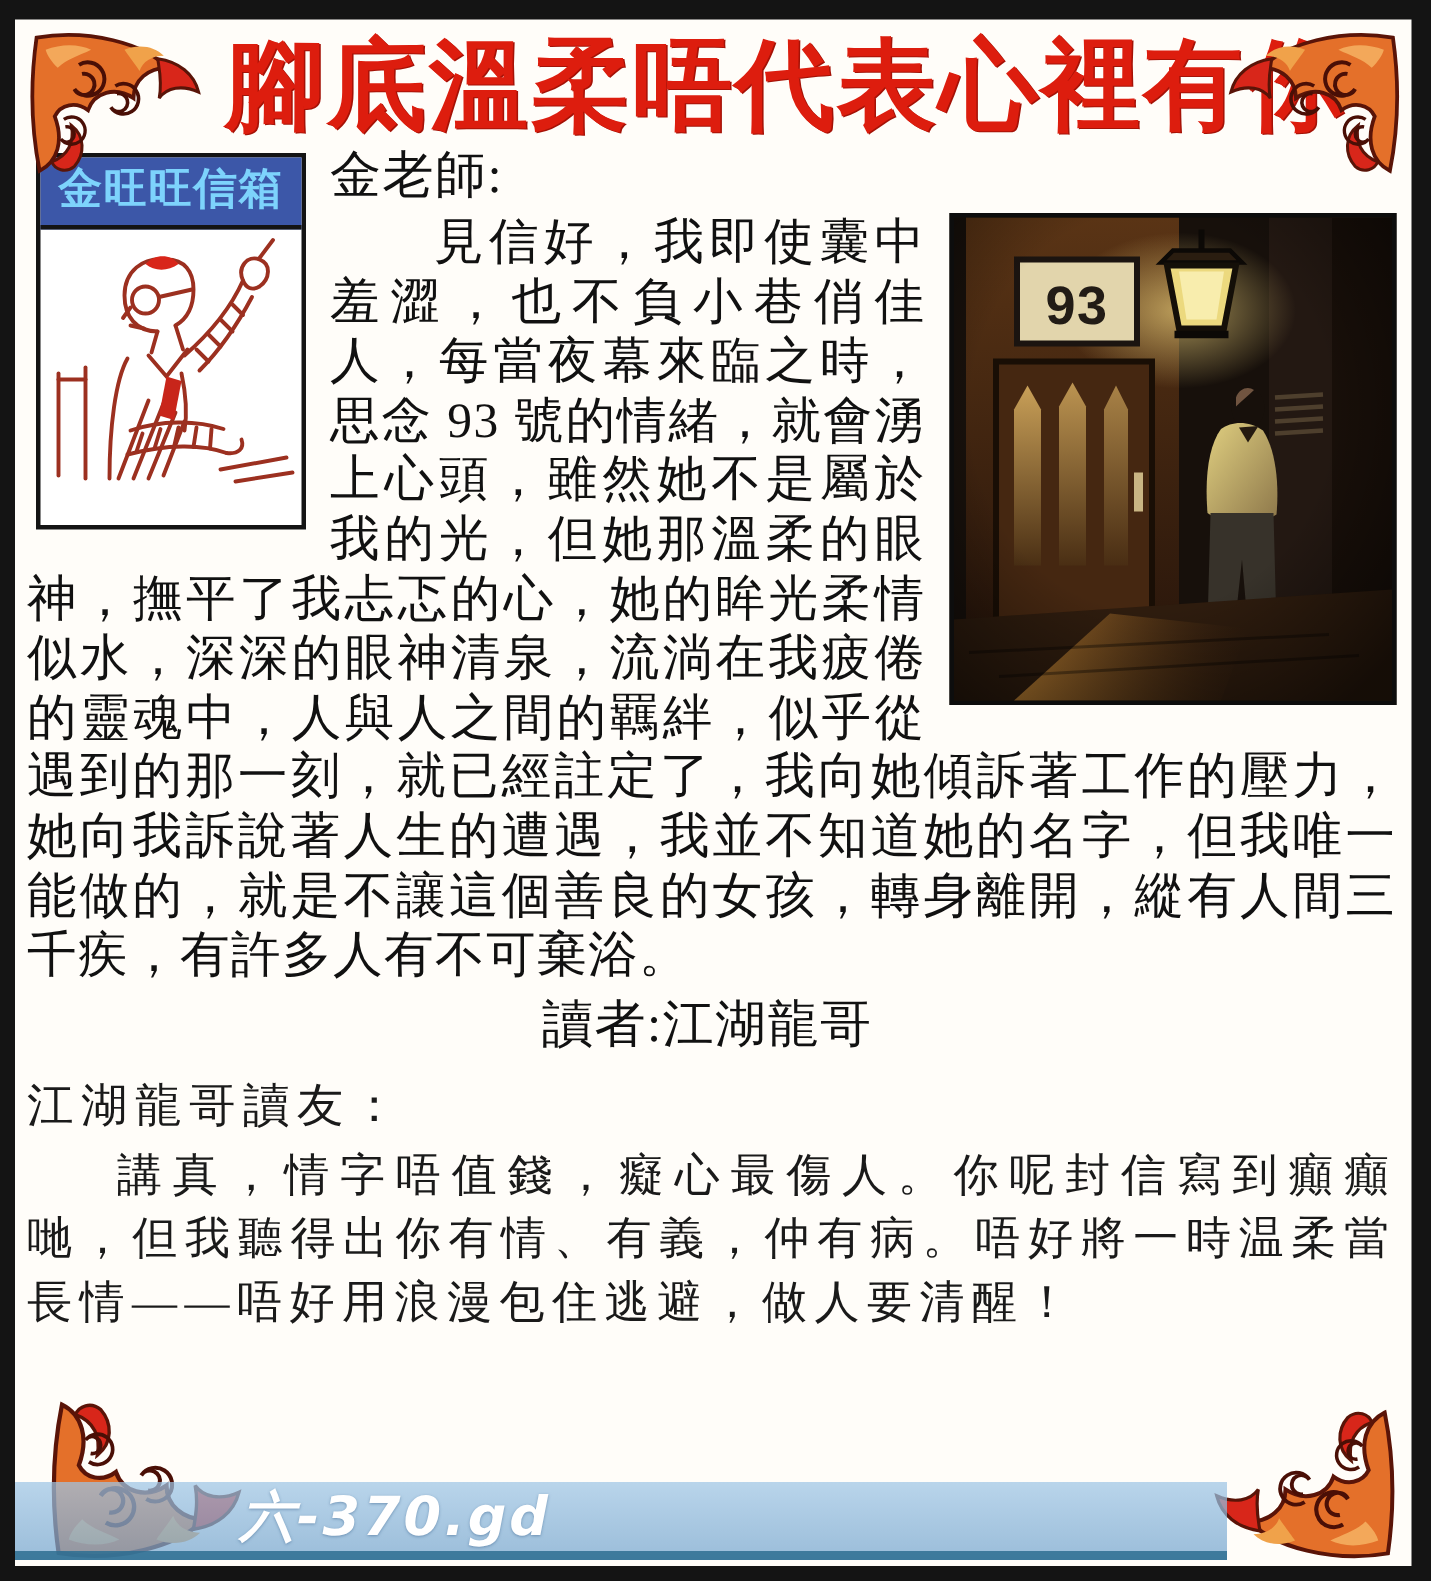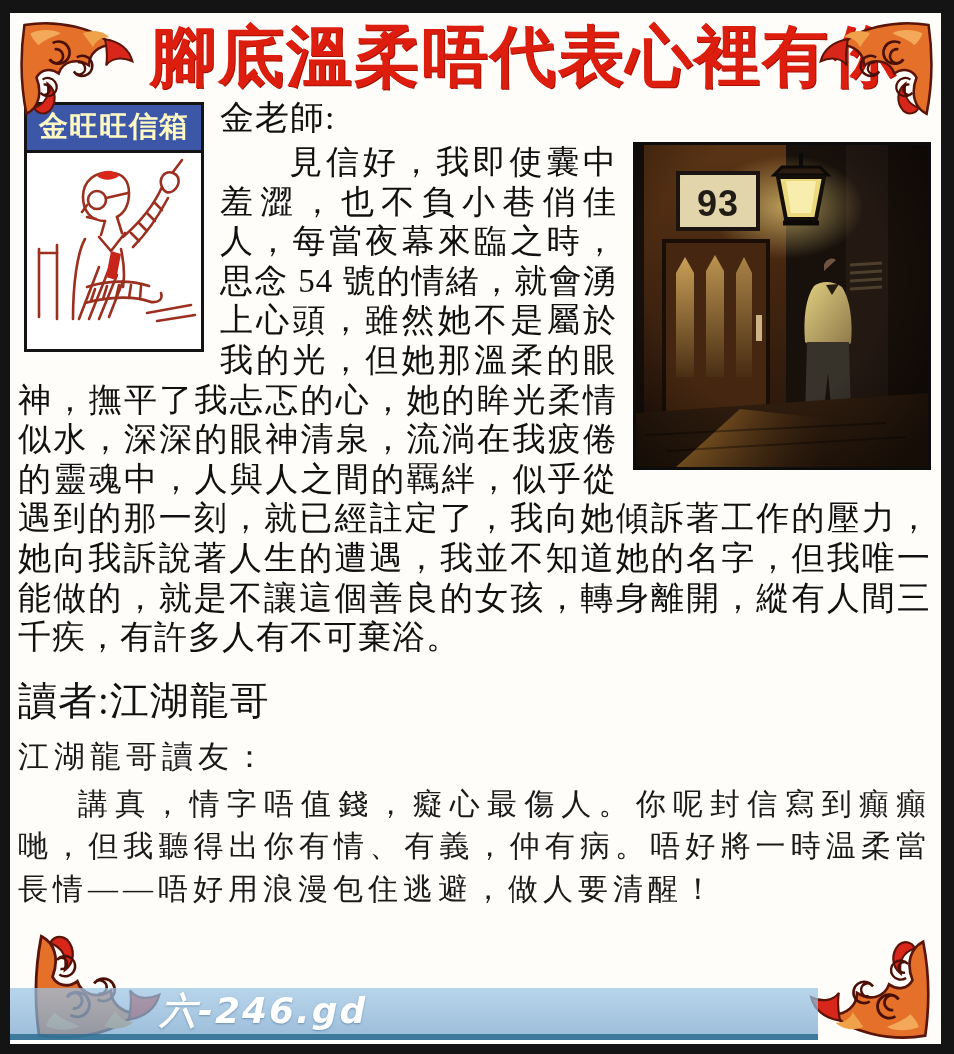--- a/index.html
+++ b/index.html
@@ -20,32 +20,32 @@
     font-weight:900; font-size:66px; line-height:1.08; letter-spacing:2px;
     color:#dd1d0e; text-shadow:1px 1px 0 #a51207;
     white-space:nowrap;
   }
   .body-flow{position:relative; z-index:1; padding:0 10px 0 8px; font-size:33px; line-height:1.2; letter-spacing:1px;}
   .mailbox{
     float:left; width:180px; margin:4px 16px 8px 6px;
     border:3px solid #141414; background:#fff; box-sizing:border-box;
   }
   .mailbox-head{
-    background:#3c57a8; color:#fef9c3; text-align:center;
+    background:#3c57a8; color:#7dd3fc; text-align:center;
     font-family:"Liberation Sans","DejaVu Sans",sans-serif;
     font-weight:700; font-size:29px; letter-spacing:1px; padding:4px 0 6px;
     border-bottom:3px solid #141414; white-space:nowrap;
   }
   .photo{
     float:right; width:292px; height:322px; margin:44px 0 10px 16px;
     border:3px solid #0d0d0d; box-sizing:content-box; background:#17100b;
   }
   .salutation{font-size:34px; margin:6px 0 4px;}
   .para{margin:0; text-indent:2.1em; text-align:justify;}
-  .sig-right{text-align:left; font-size:39px; margin:20px 6px 2px 0;}
+  .sig-right{text-align:center; font-size:34px; margin:6px 6px 2px 0;}
   .reply{clear:left; font-size:30px; letter-spacing:5px; line-height:1.42; color:#1a1a1a; margin-top:10px;}
   .reply .salutation{font-size:31px;}
   .reply .para{text-indent:2em;}
   .watermark{
     position:absolute; left:0; bottom:4px; width:808px; height:46px; z-index:5;
     background:linear-gradient(rgba(158,198,230,.72), rgba(120,168,208,.72));
     border-bottom:6px solid rgba(40,106,142,.85);
     display:flex; align-items:center;
   }
   .wm-text{
@@ -197,28 +197,28 @@
       <path d="M0,268 L292,248 L292,322 L0,322 Z" fill="#2e1c0e"></path>
       <path d="M40,322 L104,264 L196,274 L178,322 Z" fill="url(#floorGlow)"></path>
       <g stroke="rgba(0,0,0,0.35)" stroke-width="2">
         <path d="M10,290 L250,278"></path>
           <path d="M30,306 L270,292"></path>
       </g>
       <rect width="292" height="322" fill="url(#vig)"></rect>
     </svg>
 
     <div class="salutation">金老師:</div>
-    <p class="para">見信好，我即使囊中羞澀，也不負小巷俏佳人，每當夜幕來臨之時，思念 54 號的情緒，就會湧上心頭，雖然她不是屬於我的光，但她那溫柔的眼神，撫平了我忐忑的心，她的眸光柔情似水，深深的眼神清泉，流淌在我疲倦的靈魂中，人與人之間的羈絆，似乎從遇到的那一刻，就已經註定了，我向她傾訴著工作的壓力，她向我訴說著人生的遭遇，我並不知道她的名字，但我唯一能做的，就是不讓這個善良的女孩，轉身離開，縱有人間三千疾，有許多人有不可棄浴。</p>
+    <p class="para">見信好，我即使囊中羞澀，也不負小巷俏佳人，每當夜幕來臨之時，思念 93 號的情緒，就會湧上心頭，雖然她不是屬於我的光，但她那溫柔的眼神，撫平了我忐忑的心，她的眸光柔情似水，深深的眼神清泉，流淌在我疲倦的靈魂中，人與人之間的羈絆，似乎從遇到的那一刻，就已經註定了，我向她傾訴著工作的壓力，她向我訴說著人生的遭遇，我並不知道她的名字，但我唯一能做的，就是不讓這個善良的女孩，轉身離開，縱有人間三千疾，有許多人有不可棄浴。</p>
     <div class="sig-right">讀者:江湖龍哥</div>
 
     <div class="reply">
       <div class="salutation">江湖龍哥讀友：</div>
       <p class="para">講真，情字唔值錢，癡心最傷人。你呢封信寫到癲癲哋，但我聽得出你有情、有義，仲有病。唔好將一時温柔當長情——唔好用浪漫包住逃避，做人要清醒！</p>
 
     </div>
 
   </div>
 
   <div class="watermark">
-    <span class="wm-text">六-246.gd</span>
+    <span class="wm-text">六-370.gd</span>
   </div>
 
 </div>
 
 </body></html>

